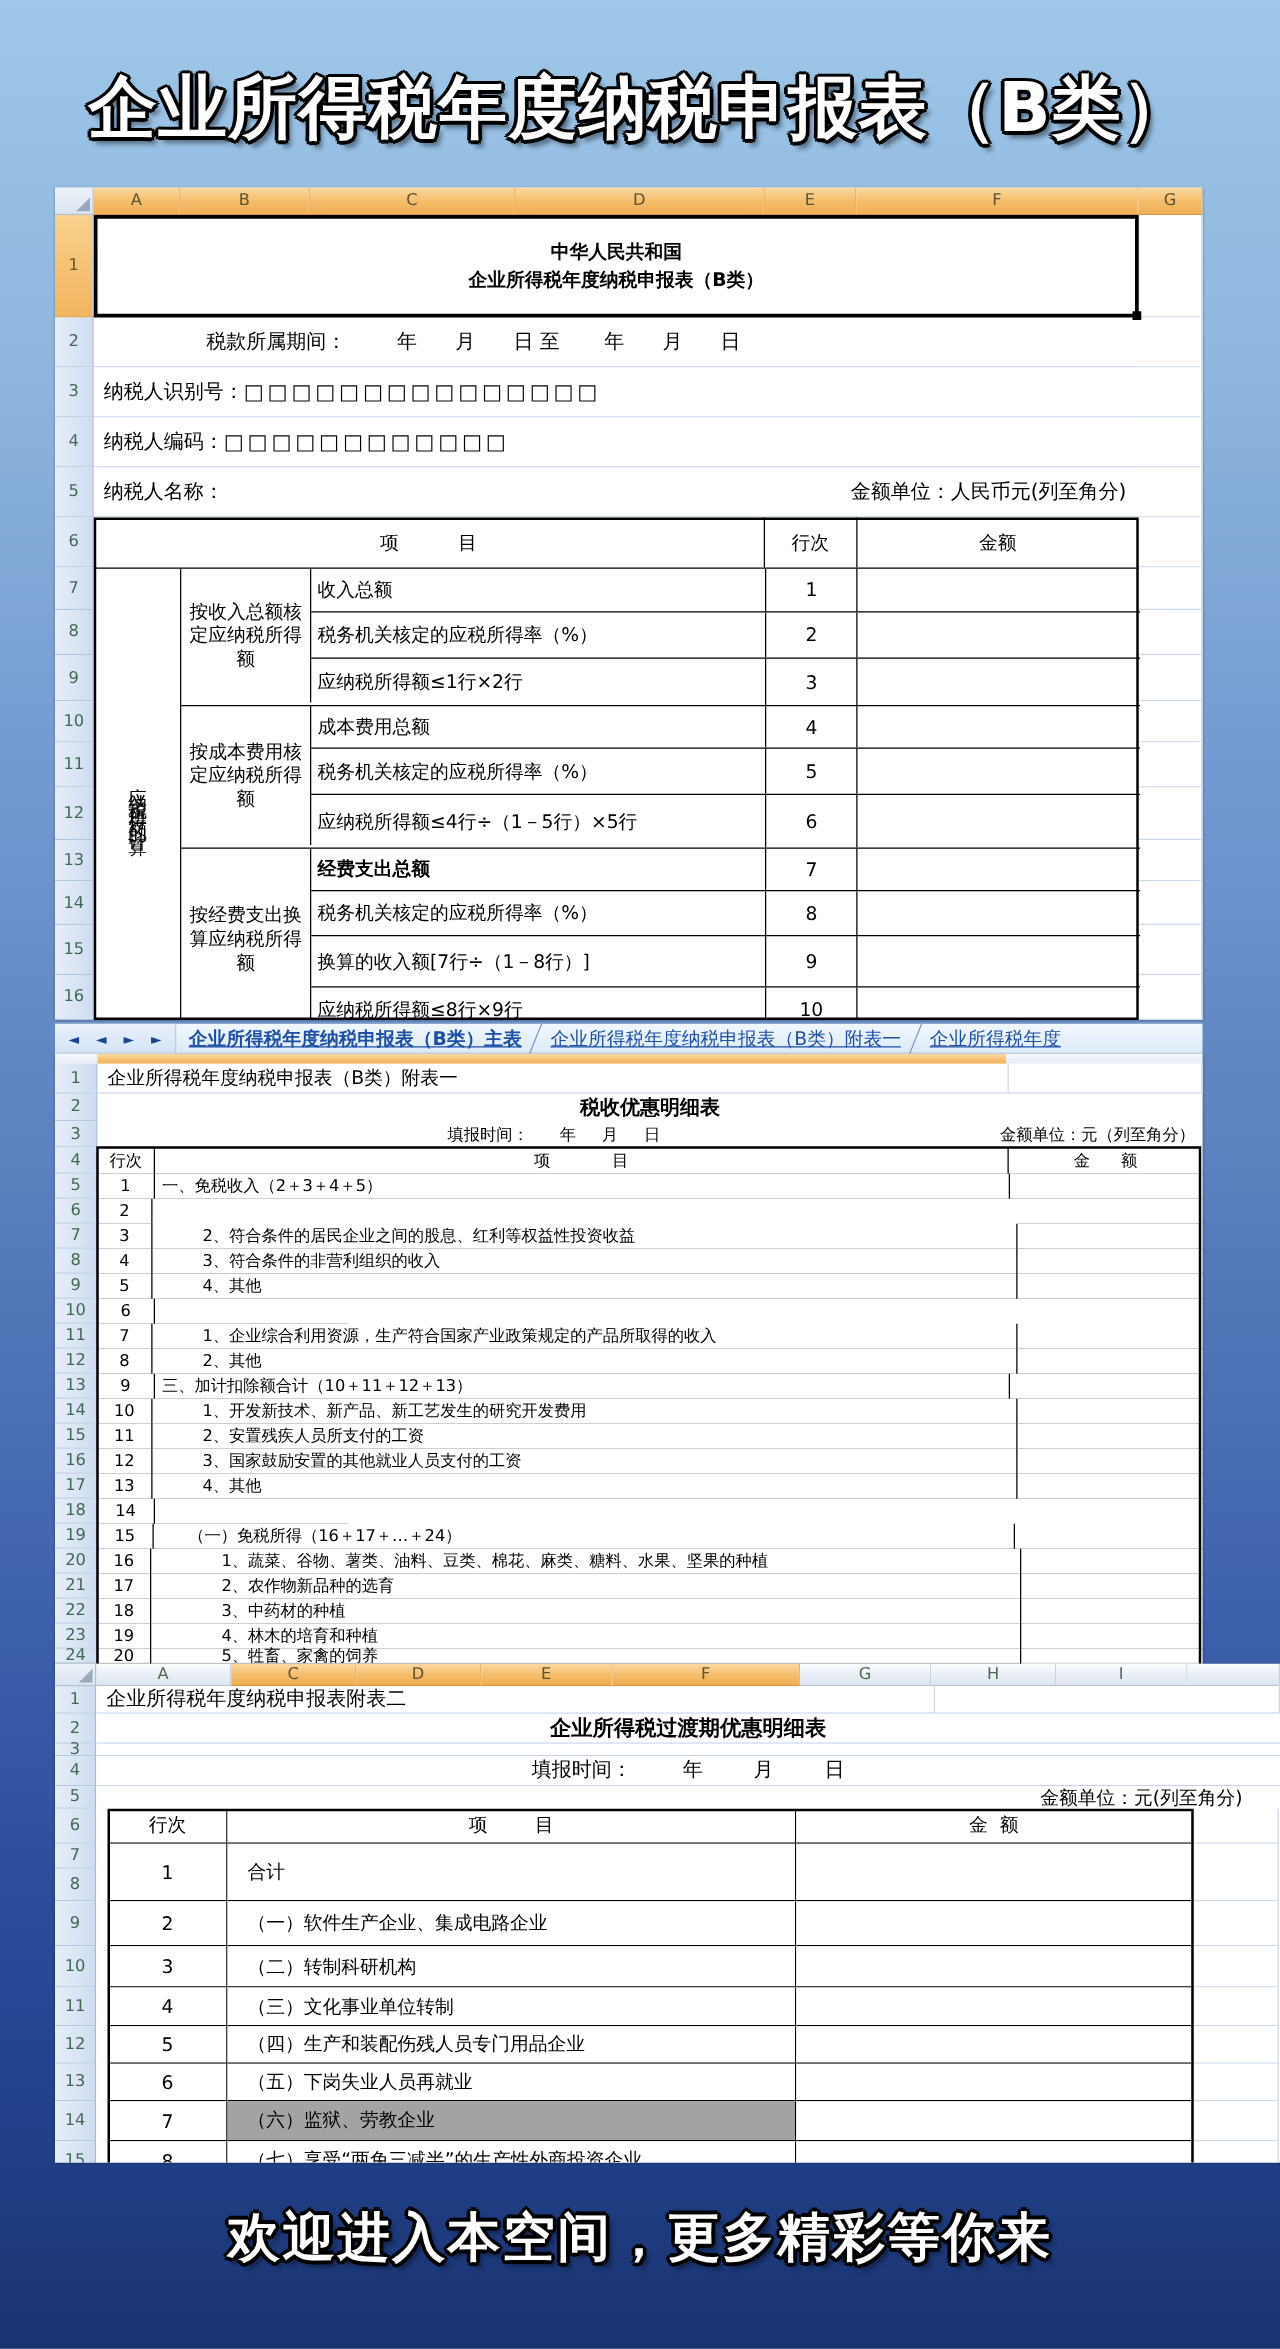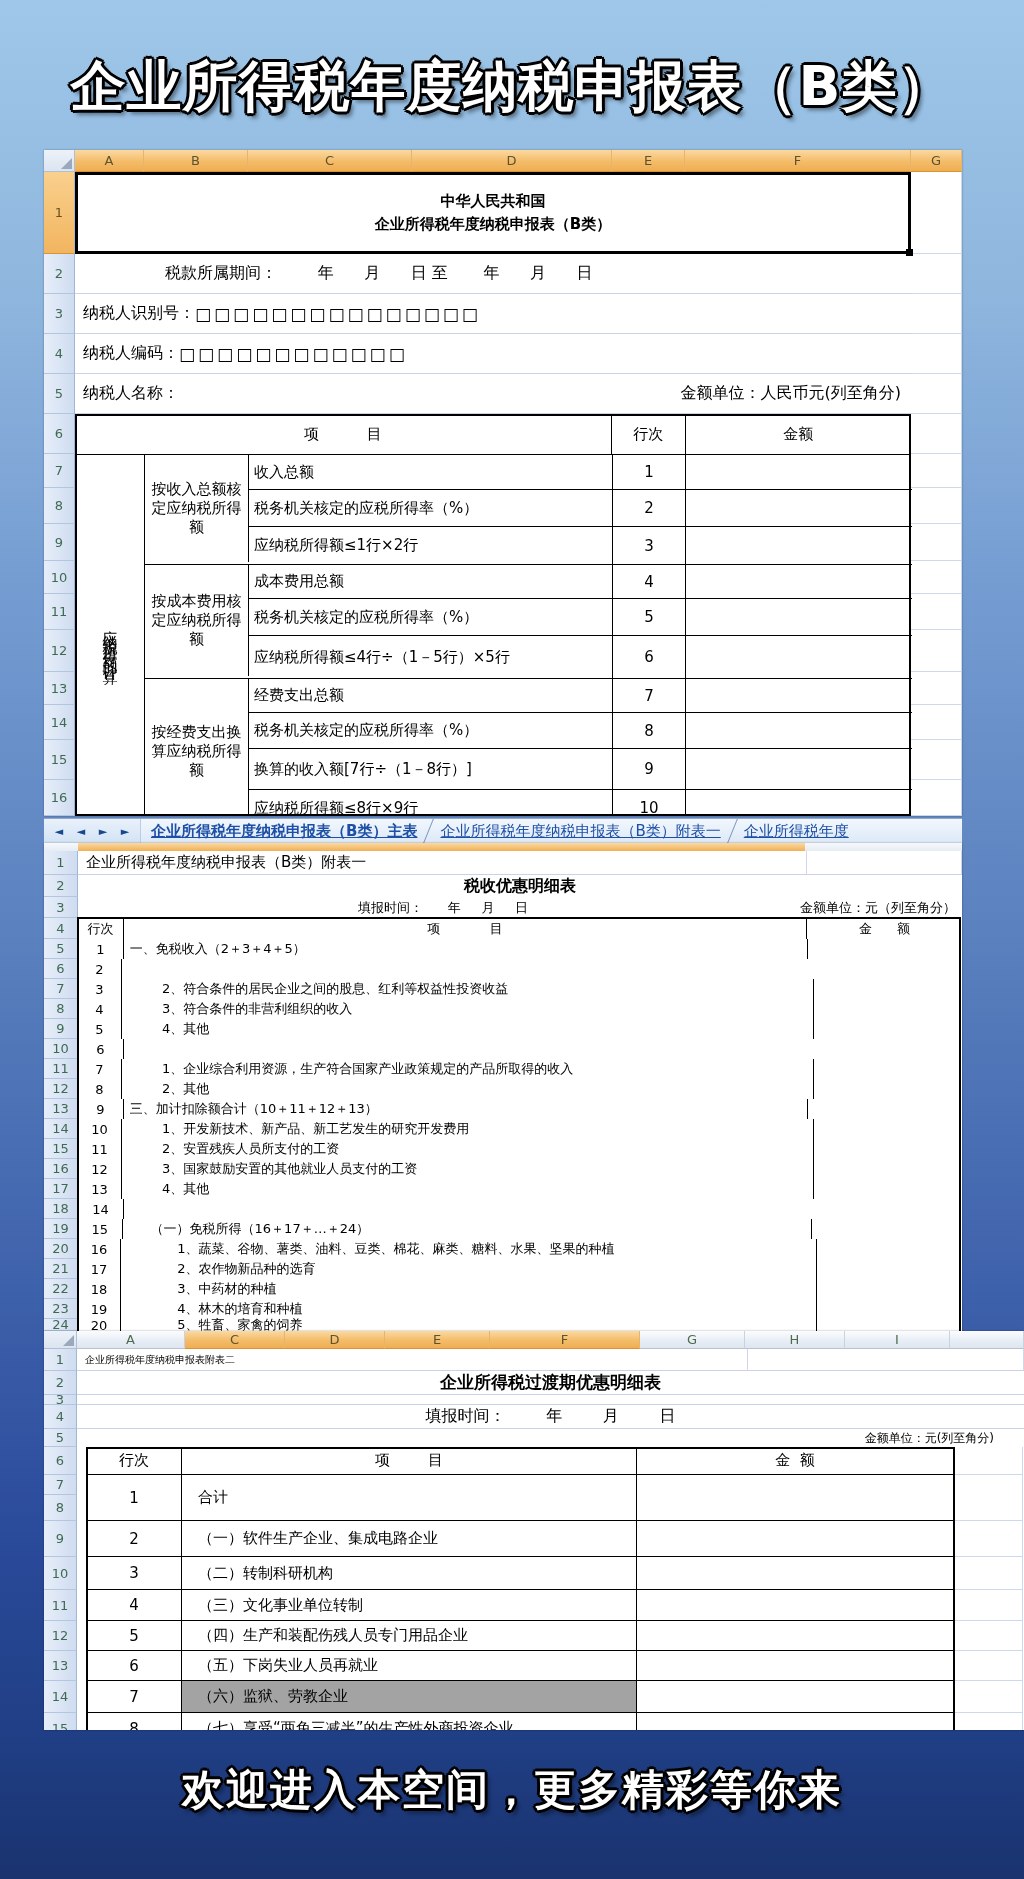--- a/index.html
+++ b/index.html
@@ -174,21 +174,21 @@
                   <div class="lc br s1txt" style="width: 364px; padding-left: 5px;">应纳税所得额≤4行÷（1－5行）×5行</div>
                   <div class="tc br s1txt" style="width: 73px;">6</div>
                   <div class="lc s1txt amountcell" style="width: 226px;"></div>
                 </div>
               </div>
             </div>
             <div class="row">
               <div class="tc br s1txt" style="width: 104px; height: 144px; text-align: center;">按经费支出换算应纳税所得额</div>
               <div style="width: 663px;">
                 <div class="row bb" style="height: 33px;">
-                  <div class="lc br s1txt" style="width: 364px; padding-left: 5px;">经费支出总额</div>
+                  <div class="lc br s1txt" style="width: 364px; padding-left: 5px; font-weight: bold;">经费支出总额</div>
                   <div class="tc br s1txt" style="width: 73px;">7</div>
                   <div class="lc s1txt amountcell" style="width: 226px;"></div>
                 </div>
                 <div class="row bb" style="height: 35px;">
                   <div class="lc br s1txt" style="width: 364px; padding-left: 5px;">税务机关核定的应税所得率（%）</div>
                   <div class="tc br s1txt" style="width: 73px;">8</div>
                   <div class="lc s1txt amountcell" style="width: 226px;"></div>
                 </div>
                 <div class="row bb" style="height: 40px;">
                   <div class="lc br s1txt" style="width: 364px; padding-left: 5px;">换算的收入额[7行÷（1－8行）]</div>
@@ -442,41 +442,41 @@
       <div class="chc sel" style="width: 105px; height: 18px;">E</div>
       <div class="chc sel" style="width: 150px; height: 18px;">F</div>
       <div class="chc" style="width: 105px; height: 18px;">G</div>
       <div class="chc" style="width: 100px; height: 18px;">H</div>
       <div class="chc" style="width: 105px; height: 18px;">I</div>
       <div class="chc" style="width: 74px; height: 18px;"></div>
     </div>
     <div class="row" style="height: 22px;">
       <div class="rn" style="width: 33px; height: 22px;">1</div>
       <div class="cellarea s3txt row" style="width: 947px; height: 22px;">
-        <div class="lc faint" style="width: 669px; padding-left: 8px; font-size: 10px;">企业所得税年度纳税申报表附表二</div>
+        <div class="lc faint" style="width: 669px; padding-left: 8px; font-size: 16px;">企业所得税年度纳税申报表附表二</div>
         <div class="gc faint" style="width: 277px; border-left: 1px solid rgb(205, 217, 234);"></div>
       </div>
     </div>
     <div class="row" style="height: 24px;">
       <div class="rn" style="width: 33px; height: 24px;">2</div>
       <div class="cellarea s3txt tc faint" style="width: 947px; height: 24px; font-weight: bold; font-size: 17px;">
         <div>企业所得税过渡期优惠明细表</div>
       </div>
     </div>
     <div class="row" style="height: 10px;">
       <div class="rn" style="width: 33px; height: 10px;">3</div>
       <div class="cellarea s3txt faint" style="width: 947px; height: 10px;"></div>
     </div>
     <div class="row" style="height: 24px;">
       <div class="rn" style="width: 33px; height: 24px;">4</div>
       <div class="cellarea s3txt tc pre faint" style="width: 947px; height: 24px; font-size: 16px;"><div class="pre">填报时间：        年        月        日</div></div>
     </div>
     <div class="row" style="height: 18px;">
       <div class="rn" style="width: 33px; height: 18px;">5</div>
-      <div class="cellarea s3txt lc" style="width: 947px; height: 18px; justify-content: flex-end; padding-right: 30px; font-size: 12px;">
+      <div class="cellarea s3txt lc" style="width: 947px; height: 18px; justify-content: flex-end; padding-right: 30px; font-size: 15px;">
         <div>金额单位：元(列至角分)</div>
       </div>
     </div>
     <div class="row" style="height: 28px;">
       <div class="rn" style="width: 33px; height: 28px;">6</div>
       <div class="cellarea" style="width: 10px; height: 28px;"></div>
       <div class="tc bb s3txt br" style="width: 95px; height: 28px; box-sizing: border-box; background: rgb(255, 255, 255);">行次</div>
       <div class="tc bb s3txt br pre" style="width: 455px; height: 28px; box-sizing: border-box; background: rgb(255, 255, 255);">项        目</div>
       <div class="tc bb s3txt pre" style="width: 316px; height: 28px; box-sizing: border-box; background: rgb(255, 255, 255);">金  额</div>
       <div class="gc" style="width: 70px; height: 28px; border-left: 1px solid rgb(205, 217, 234);"></div>

